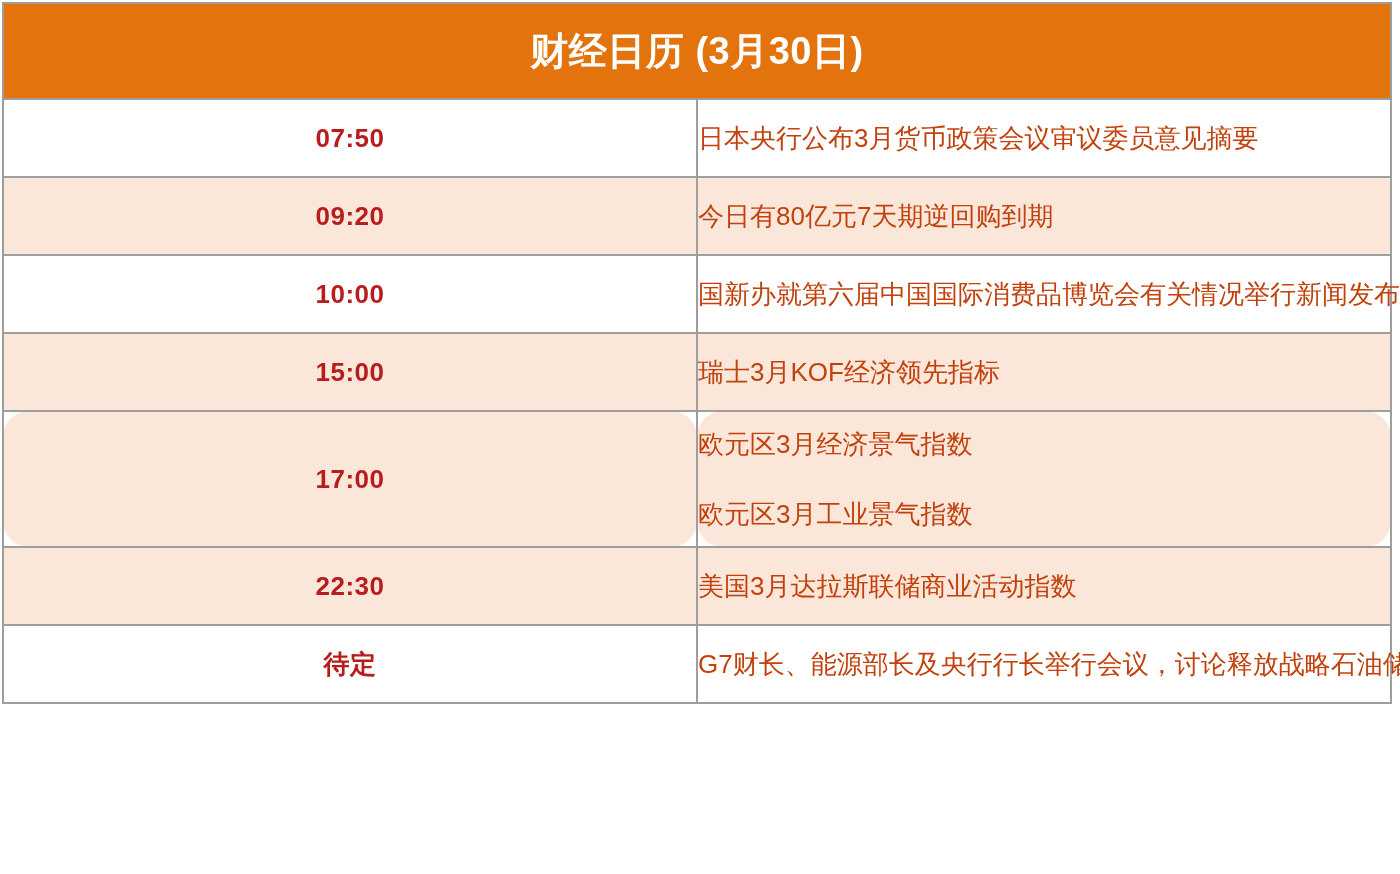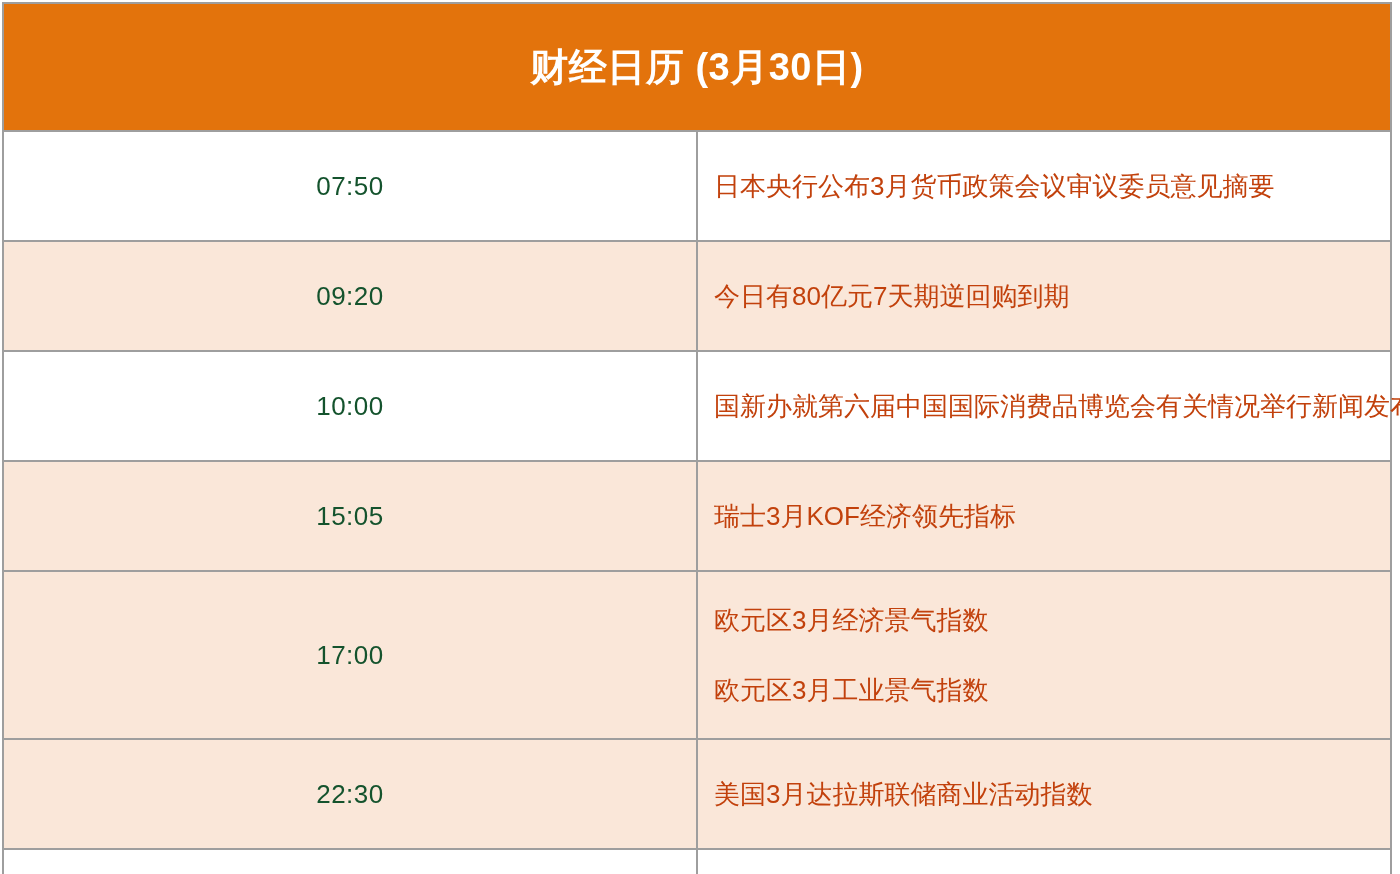--- a/index.html
+++ b/index.html
@@ -36,33 +36,34 @@
     text-align: center;
     height: 94px;
     letter-spacing: 0.5px;
     border: 2px solid #9e9e9e;
     border-bottom: 2px solid #9e9e9e;
     padding: 0;
   }
 
   .cal-table td {
     border: 2px solid #9e9e9e;
-    padding: 16px;
+    padding: 0;
     vertical-align: middle;
   }
 
   .col-time {
     width: 234px;
   }
 
   .time-cell {
     text-align: center;
     font-size: 26px;
-    color: #14532d;
+    color: #b91c1c;
     letter-spacing: 0.5px;
+    font-weight: bold;
   }
 
   .event-cell {
     padding-left: 16px;
     font-size: 26px;
     color: #c2410c;
     line-height: 1.55;
   }
 
   .event-line {
@@ -81,20 +82,21 @@
   tr.row-even td {
     background: #FAE7D9;
   }
 
   .r-standard td {
     height: 76px;
   }
 
   .r-tall td {
     height: 134px;
+    border-radius: 26px;
   }
 </style>
 </head>
 <body>
 
 <div class="calendar-wrap">
   <table class="cal-table">
     <tbody>
       <tr>
         <td class="cal-header-cell" colspan="2">财经日历 (3月30日)</td>
@@ -113,21 +115,21 @@
             <span class="event-line">今日有80亿元7天期逆回购到期</span>
           </td>
         </tr>
         <tr class="row-odd r-standard">
           <td class="time-cell col-time">10:00</td>
           <td class="event-cell">
             <span class="event-line">国新办就第六届中国国际消费品博览会有关情况举行新闻发布会</span>
           </td>
         </tr>
         <tr class="row-even r-standard">
-          <td class="time-cell col-time">15:05</td>
+          <td class="time-cell col-time">15:00</td>
           <td class="event-cell">
             <span class="event-line">瑞士3月KOF经济领先指标</span>
           </td>
         </tr>
         <tr class="row-even r-tall">
           <td class="time-cell col-time">17:00</td>
           <td class="event-cell">
             <span class="event-line">欧元区3月经济景气指数</span>
             <span class="event-line">欧元区3月工业景气指数</span>
           </td>

